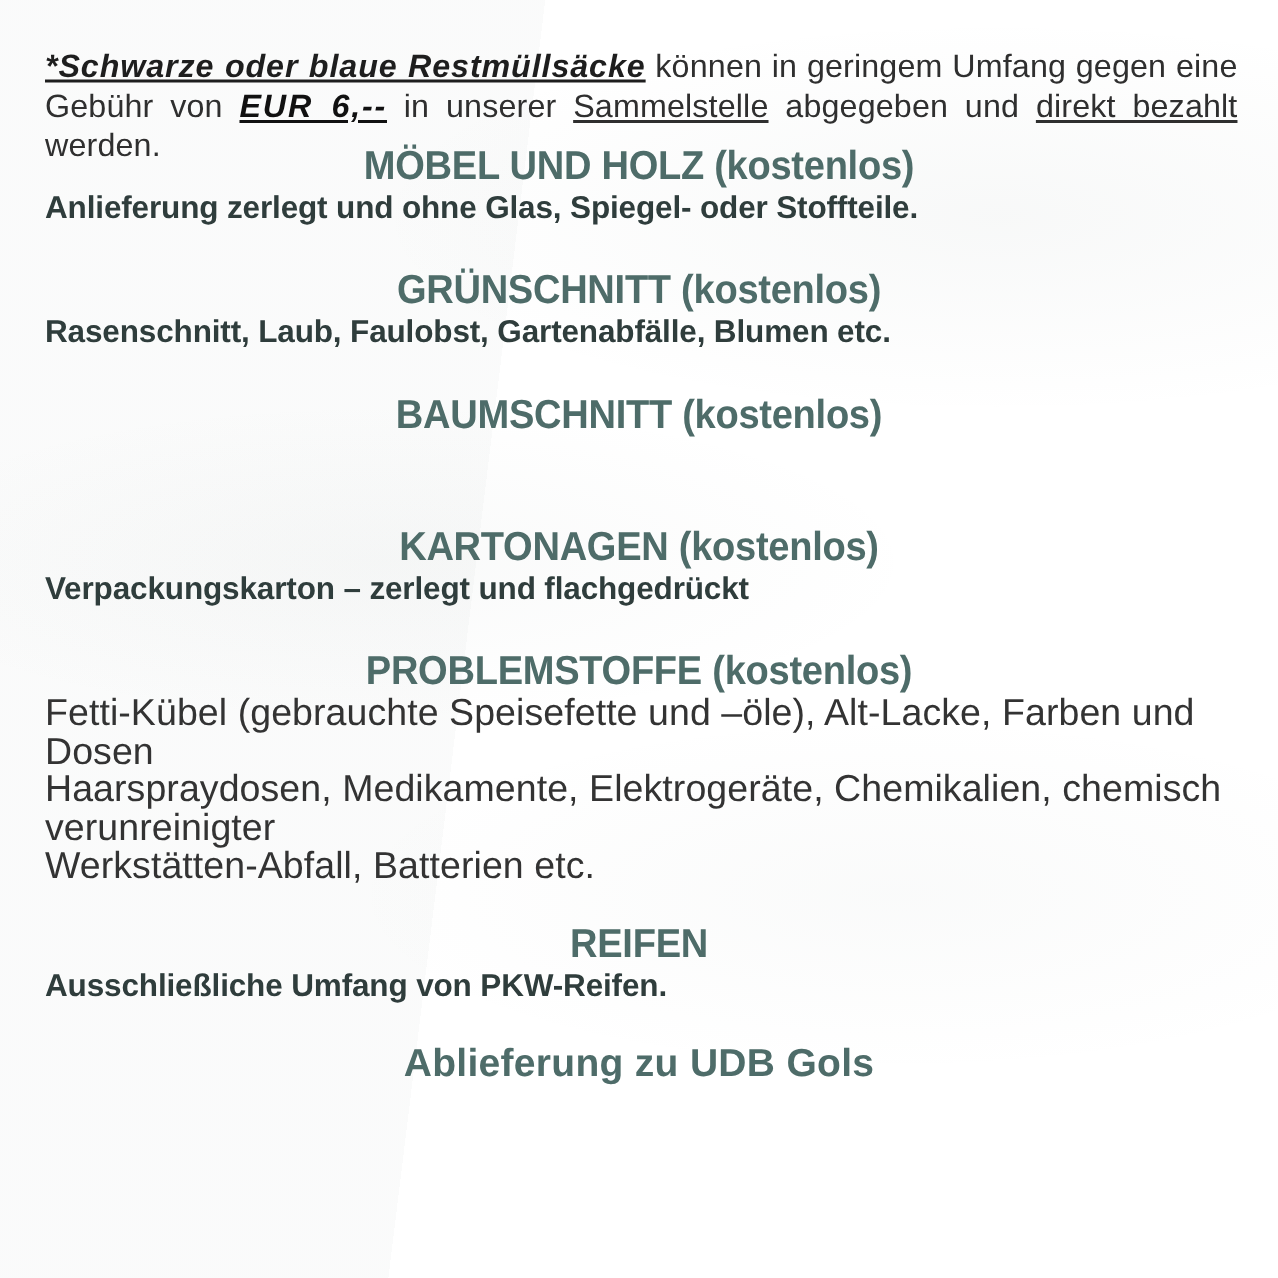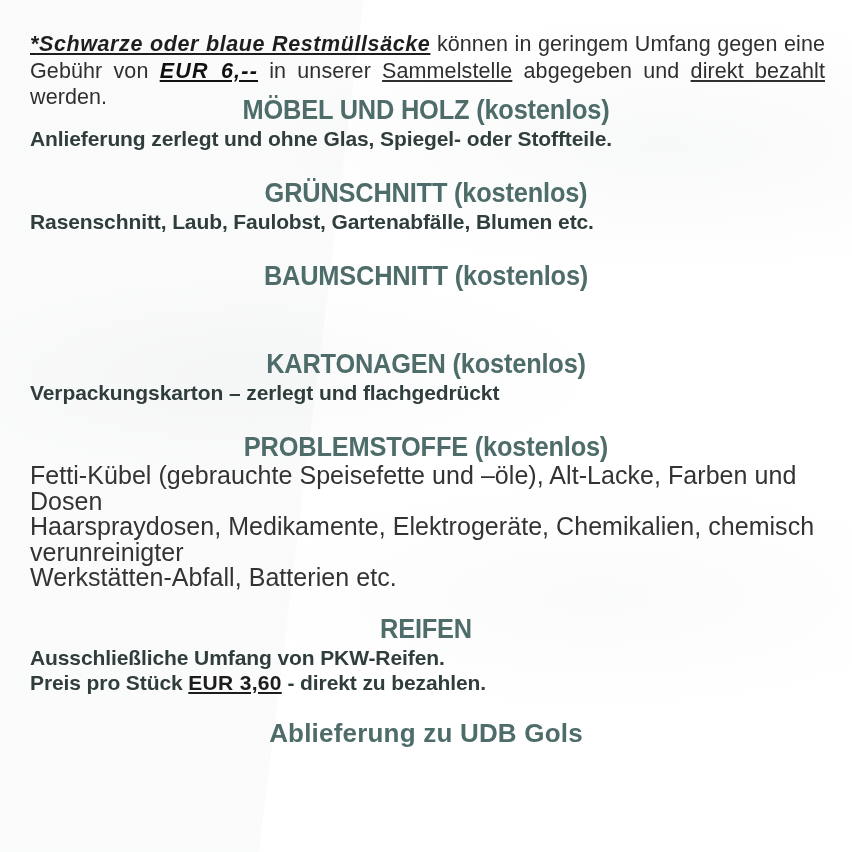--- a/index.html
+++ b/index.html
@@ -205,21 +205,20 @@
       <p class="body">Fetti-Kübel (gebrauchte Speisefette und –öle), Alt-Lacke, Farben und Dosen</p>
       <p class="body">Haarspraydosen, Medikamente, Elektrogeräte, Chemikalien, chemisch verunreinigter</p>
       <p class="body">Werkstätten-Abfall, Batterien etc.</p>
     </div>
 
     <div class="sp-22"></div>
 
     <div class="section">
       <h2 class="head">REIFEN</h2>
       <p class="sub">Ausschließliche Umfang von PKW-Reifen.</p>
-      <p class="sub"><span>Preis pro Stück </span><span class="bi" style="text-decoration:underline;color:#1c1c1c;letter-spacing:0.3px;">EUR 3,60</span><span> - direkt zu bezahlen.</span></p>
     </div>
 
     <div class="sp-22"></div>
 
     <div class="section">
       <h2 class="head wide">Ablieferung zu UDB Gols</h2>
 
     </div>
 
   </div>

